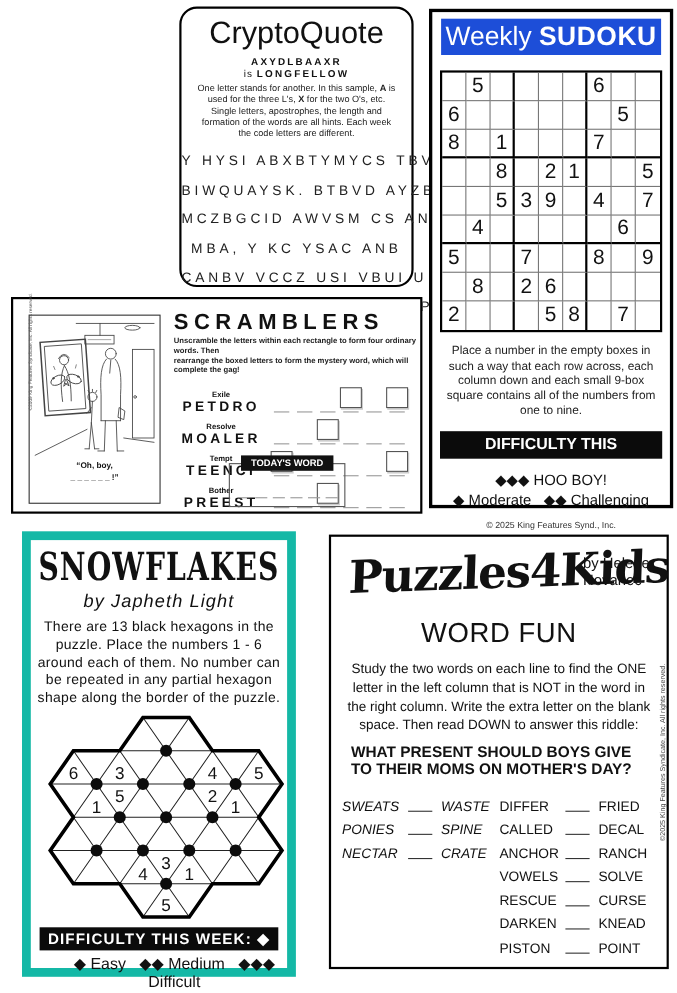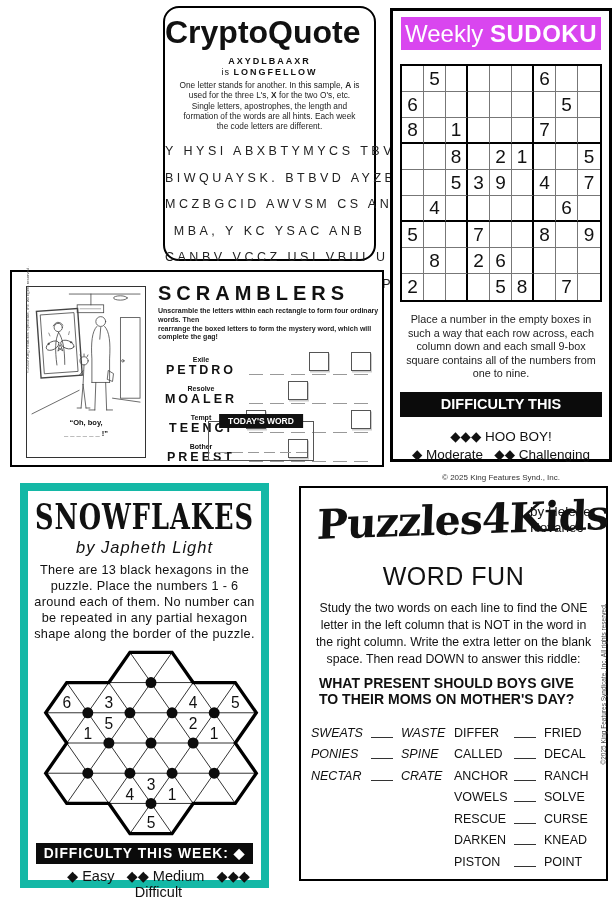--- a/index.html
+++ b/index.html
@@ -2,32 +2,32 @@
 <html><head>
 <meta charset="utf-8">
 <style>
   html,body{margin:0;padding:0;background:#fff;}
   #page{position:relative;width:615px;height:903px;background:#fff;overflow:hidden;
         font-family:"Liberation Sans",sans-serif;color:#111;}
   .panel{position:absolute;background:#fff;box-sizing:border-box;}
 
   
   #crypto{left:163px;top:6px;width:213px;height:255px;border:2px solid #000;border-radius:16px;padding-top:6px;}
-  .cq-title{text-align:left;font-size:32px;font-weight:bold;letter-spacing:0;}
+  .cq-title{text-align:center;font-size:28px;font-weight:normal;letter-spacing:0;}
   .cq-sample1{text-align:center;font-size:9px;font-weight:bold;letter-spacing:2px;margin-top:5px;}
   .cq-sample2{text-align:center;font-size:9px;letter-spacing:1px;margin-top:1px;}
   .cq-sample2 b{letter-spacing:2px;}
   .cq-intro{margin:3px 12px 0;text-align:center;font-size:8.3px;line-height:10.3px;color:#222;}
   .cq-lines{margin-top:7px;}
   .cq-line{text-align:center;font-size:12.5px;letter-spacing:3.5px;line-height:26.5px;white-space:nowrap;color:#222;}
   .cq-copy{text-align:center;font-size:7.5px;color:#333;margin-top:1px;}
 
   
   #sudoku{left:390px;top:8px;width:222px;height:454px;border:3px solid #000;}
-  .su-head{margin:6px 8px 0;height:33px;background:#d946ef;color:#fff;text-align:center;line-height:33px;font-size:24px;}
+  .su-head{margin:6px 8px 0;height:33px;background:#1d4ed8;color:#fff;text-align:center;line-height:33px;font-size:24px;}
   .su-head .bold{font-weight:bold;letter-spacing:.5px;}
   .su-grid{width:198px;margin:14px auto 0;display:grid;grid-template-columns:repeat(9,22px);grid-template-rows:repeat(9,26px);border:2px solid #000;}
   .su-cell{display:flex;align-items:center;justify-content:center;font-size:19px;color:#111;
            border-right:1px solid #777;border-bottom:1px solid #777;box-sizing:border-box;}
   .su-cell.br{border-right:2px solid #000;}
   .su-cell.bb{border-bottom:2px solid #000;}
   .su-cell.lastc{border-right:none;}
   .su-cell.lastr{border-bottom:none;}
   .su-instr{margin:11px 12px 0;text-align:center;font-size:10.8px;line-height:13.6px;color:#222;}
   .su-diff{margin:11px 7px 0;background:#0b0b0b;color:#fff;height:25px;line-height:25px;text-align:center;font-weight:bold;font-size:14.5px;}

